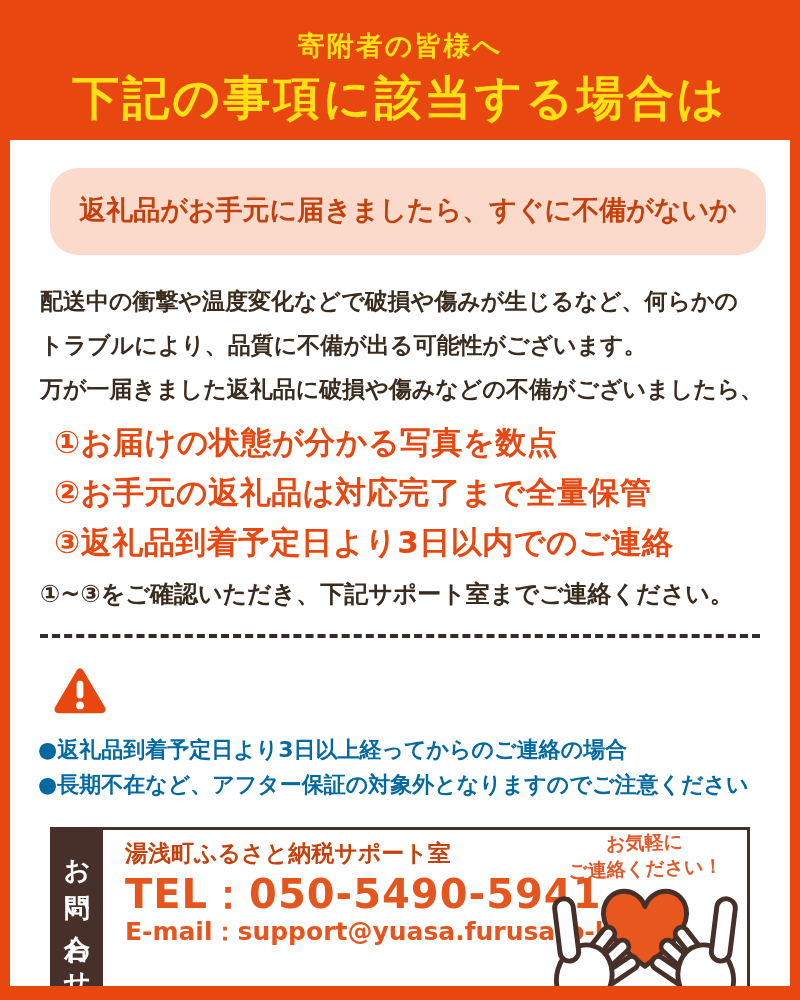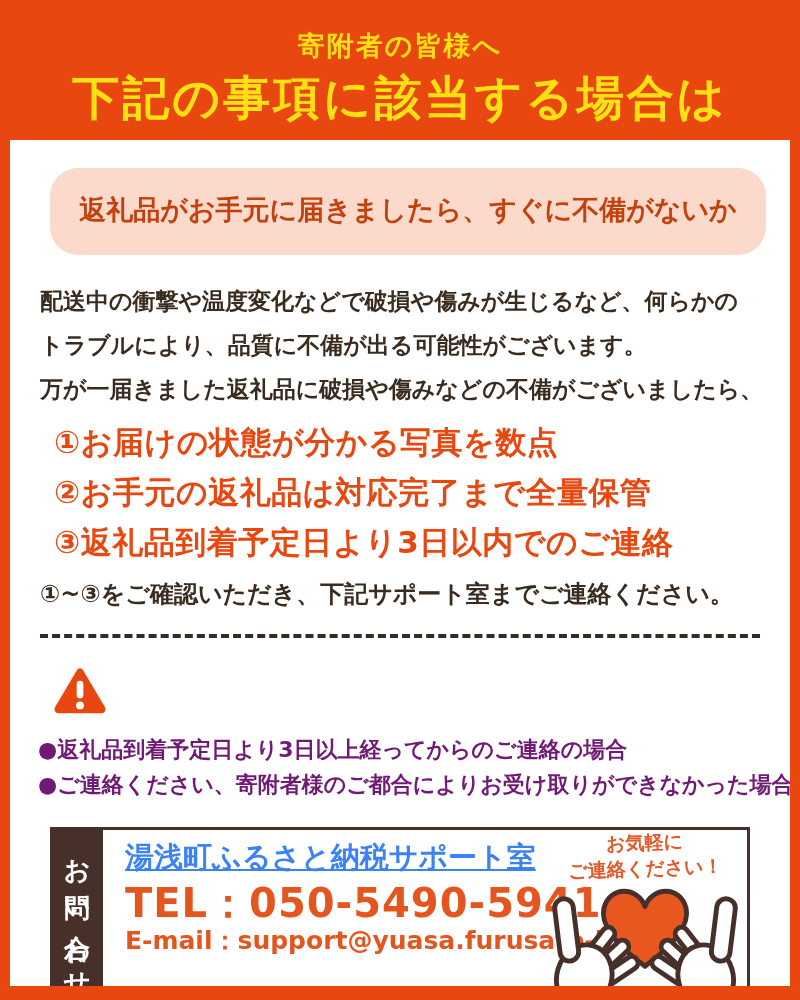--- a/index.html
+++ b/index.html
@@ -61,21 +61,21 @@
   .warning-row { display:flex; align-items:flex-start; margin:20px 30px 0 42px; }
   .warning-icon { width:56px; flex:0 0 56px; margin-top:6px; }
   .warning-text { margin-left:20px; }
   .warning-text div {
     color:#E8470F; font-size:25px; font-weight:900; line-height:1.55;
     white-space:nowrap;
   }
 
   .exclusions { margin:12px 28px 0 28px; }
   .exclusions div {
-    color:#701a75; font-size:22px; font-weight:700; line-height:1.62;
+    color:#0369a1; font-size:22px; font-weight:700; line-height:1.62;
     white-space:nowrap;
   }
 
   
   .contact-box {
     position:relative;
     margin:24px 40px 0 40px;
     height:180px;
     border:3px solid #47302A;
     display:flex;
@@ -83,21 +83,21 @@
   .side-strip {
     flex:0 0 50px; background:#47302A;
     display:flex; align-items:center; justify-content:center;
   }
   .side-strip span {
     writing-mode:vertical-rl; text-orientation:upright;
     color:#FFFFFF; font-size:26px; font-weight:700; letter-spacing:5px;
   }
   .contact-main { flex:1; padding:8px 0 0 22px; position:relative; }
   .office-name {
-    color:#3b82f6; font-size:29px; font-weight:900; white-space:nowrap;text-decoration:underline;
+    color:#c2410c; font-size:23px; font-weight:900; white-space:nowrap;
   }
   .tel-line {
     color:#E5561F; font-size:40px; font-weight:900; letter-spacing:1px;
     white-space:nowrap; line-height:1.15; margin-top:2px;
   }
   .email-line {
     color:#E5561F; font-size:25px; font-weight:700; white-space:nowrap;
     line-height:1.2;
   }
 
@@ -148,21 +148,21 @@
         <svg width="56" height="52" viewBox="0 0 60 54">
           <path d="M26.8 5.5 L3.2 45.5 a4.3 4.3 0 0 0 3.7 6.5 h46.2 a4.3 4.3 0 0 0 3.7 -6.5 L33.2 5.5 a3.7 3.7 0 0 0 -6.4 0 Z" fill="#E8470F"></path>
           <rect x="26.4" y="17" width="7.2" height="19" rx="3.6" fill="#FFFFFF"></rect>
           <circle cx="30" cy="43.5" r="4.2" fill="#FFFFFF"></circle>
         </svg>
       </div>
     </div>
 
     <div class="exclusions">
       <div>●返礼品到着予定日より3日以上経ってからのご連絡の場合</div>
-      <div>●ご連絡ください、寄附者様のご都合によりお受け取りができなかった場合</div>
+      <div>●長期不在など、アフター保証の対象外となりますのでご注意ください</div>
     </div>
 
     <div class="contact-box">
       <div class="side-strip">
         <span>お問い合わせ先</span>
       </div>
 
       <div class="contact-main">
         <div class="office-name">湯浅町ふるさと納税サポート室</div>
         <div class="tel-line"><span>TEL：</span><span>050-5490-5941</span></div>

